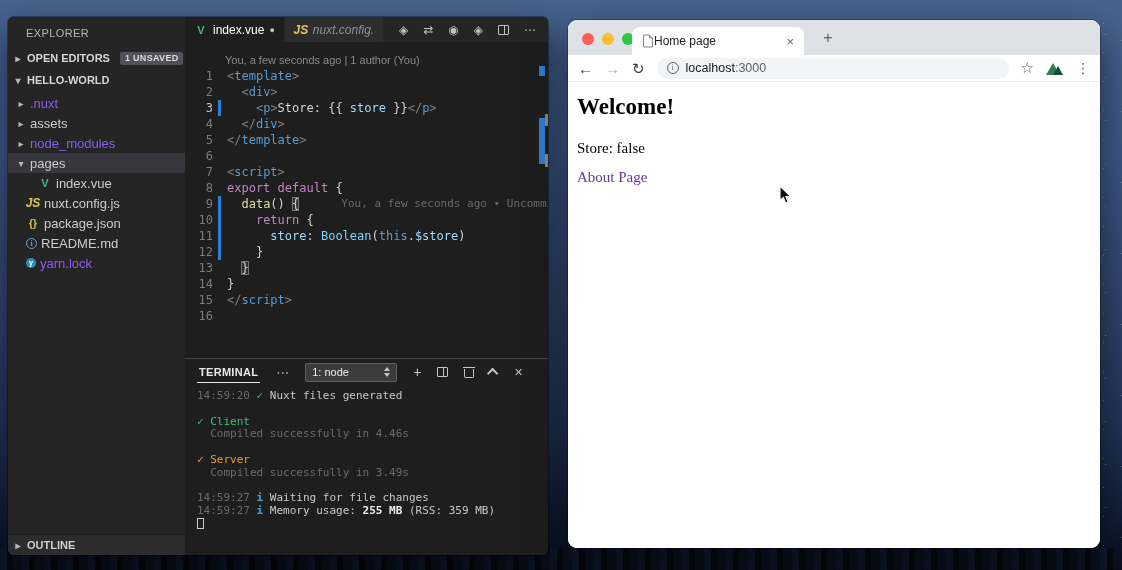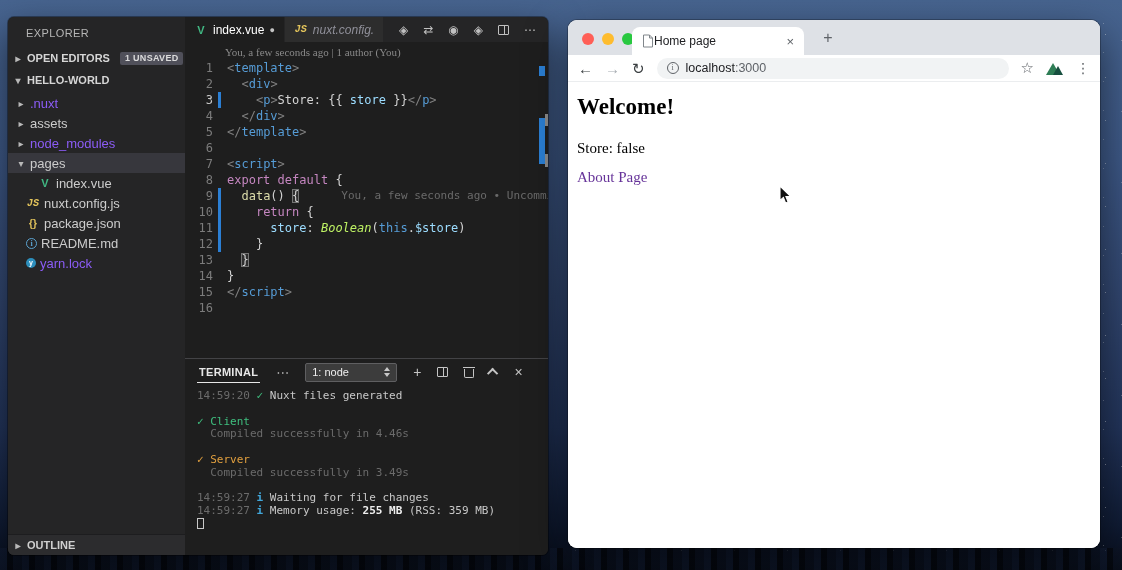--- a/index.html
+++ b/index.html
@@ -41,21 +41,21 @@
   .side-chev { width:12px; text-align:center; font-size:10px; color:#b9b9b9; }
   .badge { margin-left:7px; background:#50505a; color:#dcdcdc; font-size:9px; font-weight:bold; padding:1px 5px 2px; border-radius:2px; letter-spacing:.3px; }
   .tree { margin-top:2px; }
   .tree-row { height:20px; display:flex; align-items:center; font-size:13px; color:#cccccc; cursor:pointer; white-space:nowrap; }
   .tree-row.sel { background:#37373d; }
   .tree-row.dim > .lbl { color:#8b5cf6; }
   .tree-row .lbl { margin-left:4px; }
   .t-chev { width:10px; font-size:10px; color:#b9b9b9; text-align:center; }
   .fi { display:inline-flex; width:14px; justify-content:center; font-weight:bold; flex:0 0 auto; }
   .fi-vue { color:#41b883; font-size:11px; }
-  .fi-js { color:#e3c45b; font-size:10px; letter-spacing:0; font-style:italic;font-family:Liberation Mono, monospace; }
+  .fi-js { color:#e3c45b; font-size:12px; letter-spacing:0; font-style:italic; }
   .fi-braces { color:#e3c45b; font-size:10px; }
   .fi-info { width:11px; height:11px; border:1px solid #5ba3d0; border-radius:50%; color:#5ba3d0; font-size:8px; line-height:9px; text-align:center; font-family:"Liberation Serif",serif; }
   .fi-yarn { width:10px; height:10px; border-radius:50%; background:#2c8ebb; color:#fff; font-size:7px; line-height:10px; text-align:center; }
   .side-spacer { flex:1; }
   .outline-row { height:21px; background:#2c2c2e; border-top:1px solid #1d1d1f; display:flex; align-items:center; gap:3px; padding-left:4px; font-size:11px; font-weight:bold; color:#cfcfcf; cursor:pointer; }
 
   
   .edcol { flex:1; display:flex; flex-direction:column; min-width:0; min-height:0; }
   .tabbar { height:25px; background:#252526; display:flex; align-items:stretch; flex:0 0 auto; }
   .tab { display:flex; align-items:center; gap:5px; padding:0 9px; font-size:12px; cursor:pointer; }
@@ -64,29 +64,29 @@
   .tab.inactive .tab-lbl { font-style:italic; }
   .tab-dot { font-size:9px; color:#c5c5c5; }
   .ed-actions { margin-left:auto; display:flex; align-items:center; gap:15px; padding:0 12px; color:#c0c0c0; font-size:12px; }
   .ed-actions span { cursor:pointer; }
   .ic-split { width:11px; height:10px; border:1px solid currentColor; border-radius:1px; position:relative; display:inline-block; }
   .ic-split::after { content:""; position:absolute; left:4.5px; top:0; bottom:0; width:1px; background:currentColor; }
 
   
   .editor { flex:1; min-height:0; overflow:hidden; position:relative; background:#1e1e1e;
     font-family:"DejaVu Sans Mono", monospace; }
-  .blame-top { margin:4px 0 1px 40px; font-size:11px; color:#8a8a8a; font-family:Liberation Serif, serif; height:13px; white-space:nowrap; overflow:hidden; }
+  .blame-top { margin:12px 0 1px 40px; font-size:11px; color:#8a8a8a; font-family:Liberation Sans, sans-serif; height:13px; white-space:nowrap; overflow:hidden; }
   .cl { display:flex; height:16px; line-height:16px; font-size:12px; white-space:pre; overflow:hidden; }
   .ln { width:28px; text-align:right; color:#7c7c7c; flex:0 0 auto; }
   .ln.cur { color:#c6c6c6; }
   .modbar { width:3px; margin-left:5px; flex:0 0 auto; }
   .modbar.on { background:#2b7fd4; }
   .code { padding-left:6px; }
   .tok.p { color:#808080; } .tok.t { color:#569cd6; } .tok.w { color:#d4d4d4; }
-  .tok.k { color:#c586c0; } .tok.f { color:#dcdcaa; } .tok.c { color:#bef264;font-style:italic; }
+  .tok.k { color:#c586c0; } .tok.f { color:#dcdcaa; } .tok.c { color:#7dd3fc; }
   .tok.v { color:#9cdcfe; } .tok.b { color:#569cd6;text-align:right; }
   .tok.hl { color:#d4d4d4; outline:1px solid #767676; outline-offset:-1px; background:rgba(110,110,110,.22); }
   .inline-blame { color:#6a6a6a; margin-left:42px; font-size:11px; }
   .ovr { position:absolute; top:0; right:0; bottom:0; width:10px; }
   .ovr .m1 { position:absolute; right:3px; top:24px; width:6px; height:10px; background:#2b7fd4; }
   .ovr .m2 { position:absolute; right:3px; top:76px; width:6px; height:46px; background:#2b7fd4; }
   .ovr .s1 { position:absolute; right:0; top:72px; width:3px; height:12px; background:#8a8a8a; }
   .ovr .s2 { position:absolute; right:0; top:112px; width:3px; height:13px; background:#8a8a8a; }
 
   

